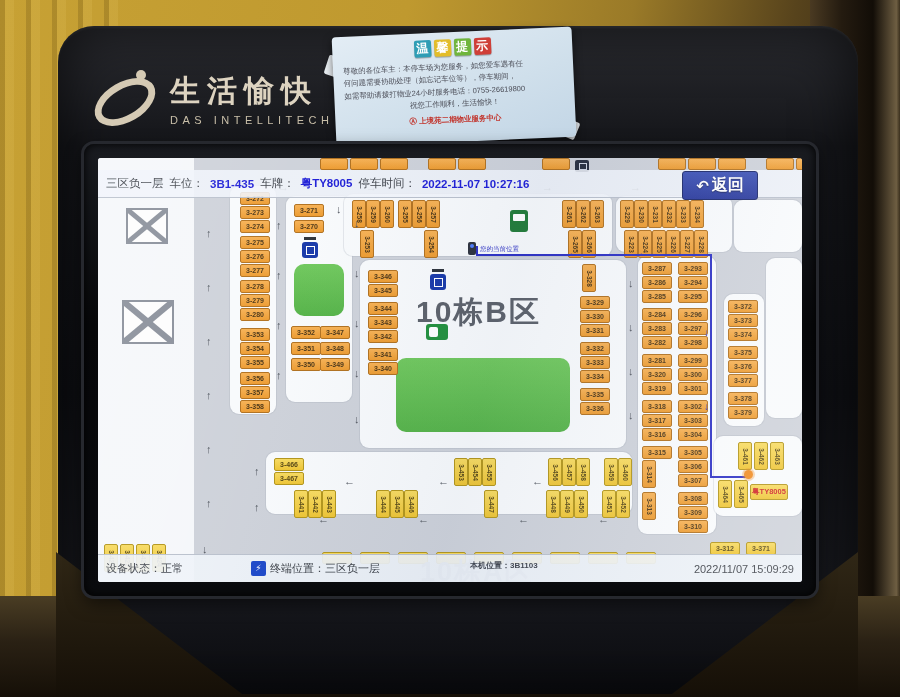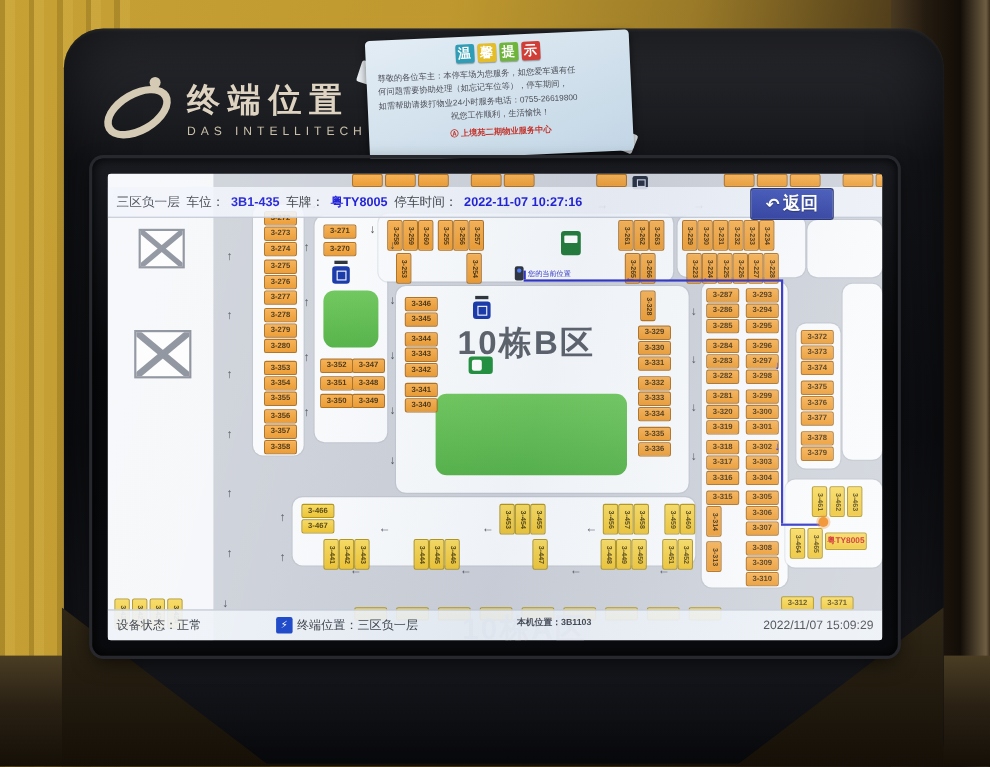--- a/index.html
+++ b/index.html
@@ -100,21 +100,21 @@
   <div class="kiosk"></div>
   <div class="corner-cut left"></div>
   <div class="corner-cut right"></div>
 
   <div class="brand">
     <div class="swoosh">
       <div class="ring"></div>
         <div class="dot"></div>
     </div>
     <div class="brand-text">
-      <div class="brand-cn">终端位置</div>
+      <div class="brand-cn">生活愉快</div>
       <div class="brand-en">DAS INTELLITECH</div>
     </div>
   </div>
 
   <div class="scrap" style="left:326px;top:58px;width:26px;height:20px;transform:rotate(18deg);"></div>
   <div class="scrap" style="left:336px;top:92px;width:20px;height:16px;transform:rotate(-12deg);"></div>
   <div class="scrap" style="left:552px;top:118px;width:26px;height:18px;transform:rotate(22deg);"></div>
 
   <div class="sticker">
     <div class="sticker-title">

